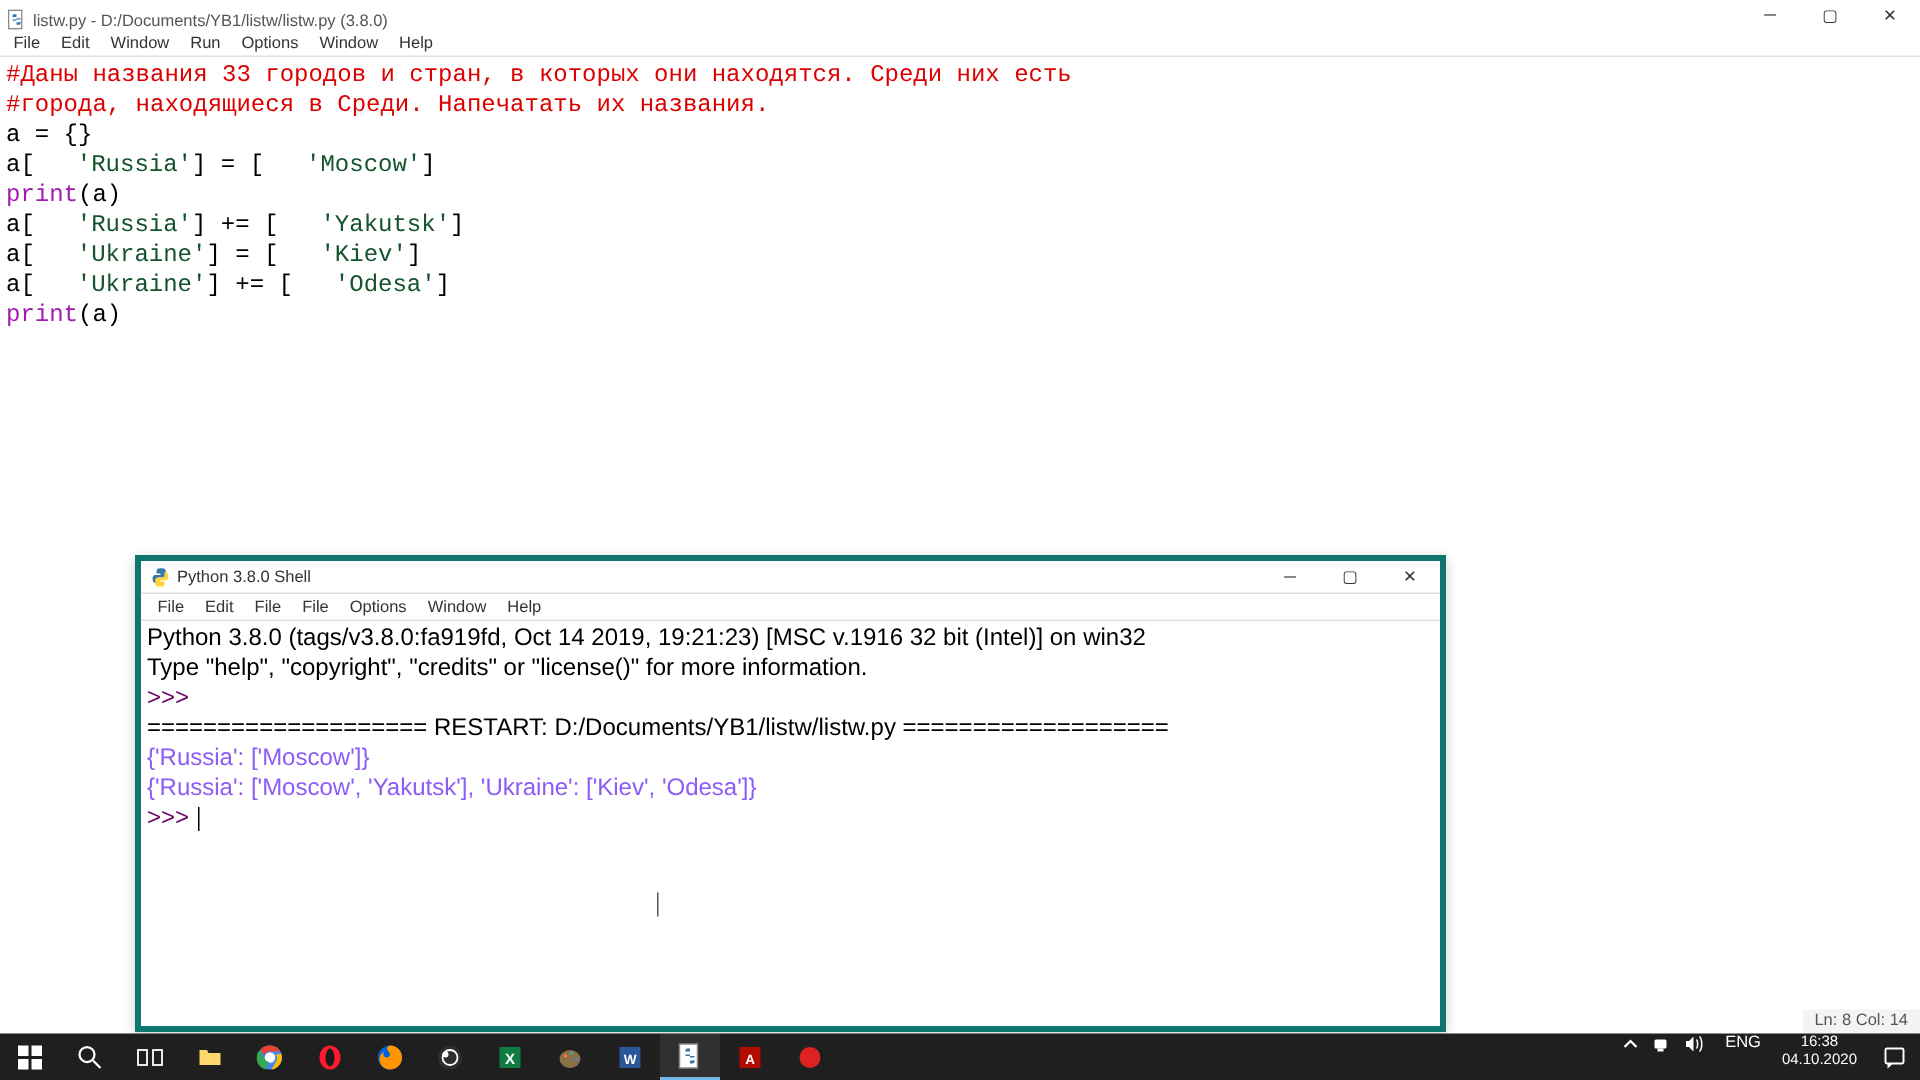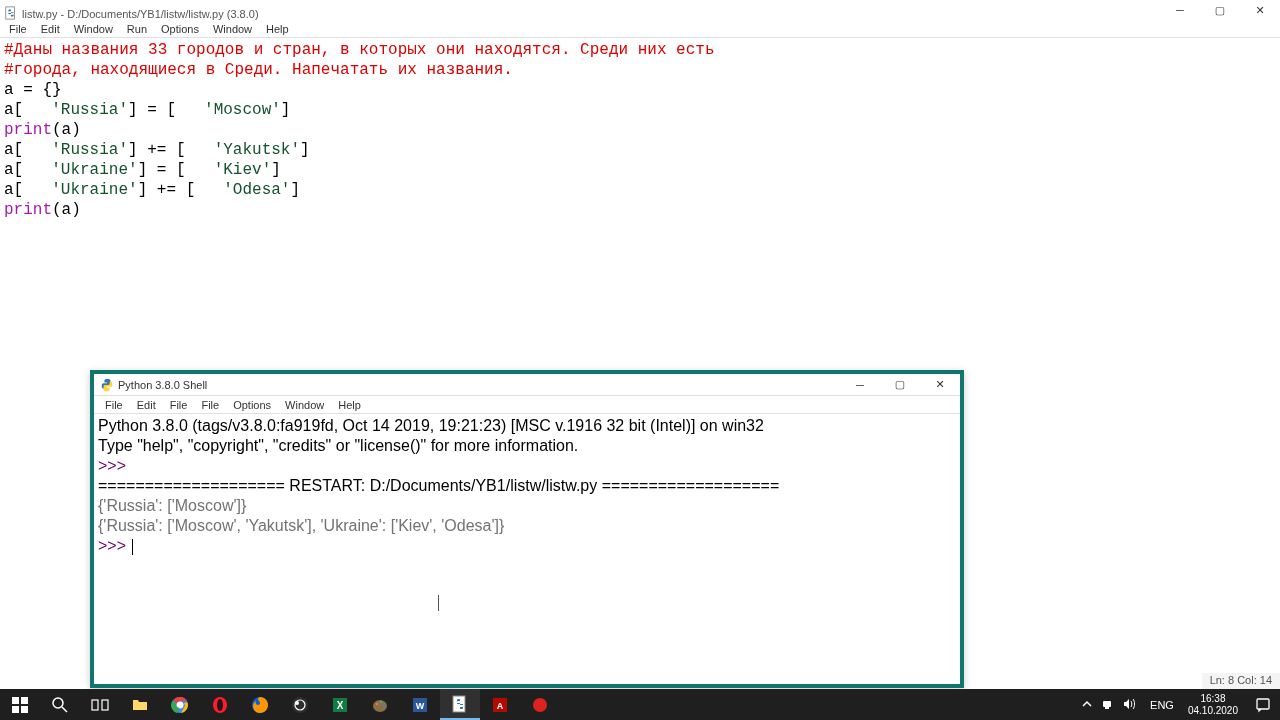--- a/index.html
+++ b/index.html
@@ -113,21 +113,21 @@
   font-size: 16px;
   line-height: 20px;
   padding: 2px 4px;
   white-space: pre-wrap;
   word-break: break-all;
   color: #000;
   overflow: hidden;
   position: relative;
 }
 .shell-body .prmpt { color: #660066; }
-.shell-body .out { color: #737373; }
+.shell-body .out { color: #8b5cf6; }
 .shell-body .cursor {
   display: inline-block;
   width: 1px; height: 16px;
   background: #000;
   vertical-align: middle;
   margin-left: 2px;
 }
 .text-caret {
   position: absolute;
   left: 344px; top: 181px;
@@ -156,21 +156,21 @@
 .tb-icon {
   width: 40px; height: 31px;
   display: flex; align-items: center; justify-content: center;
   color: #fff;
 }
 .tb-icon svg { width: 18px; height: 18px; }
 .tb-icon.active { border-bottom: 2px solid #76b9ed; background: rgba(255,255,255,.08); }
 .tb-right {
   margin-left: auto;
   display: flex;
-  align-items: center;
+  align-items: flex-start;
   color: #fff;
   font-size: 10px;
   height: 100%;
 }
 .tb-tray {
   display: flex; align-items: center; gap: 8px;
   padding: 0 8px;
 }
 .tb-lang { padding: 0 6px; font-size: 11px; }
 .tb-clock {

